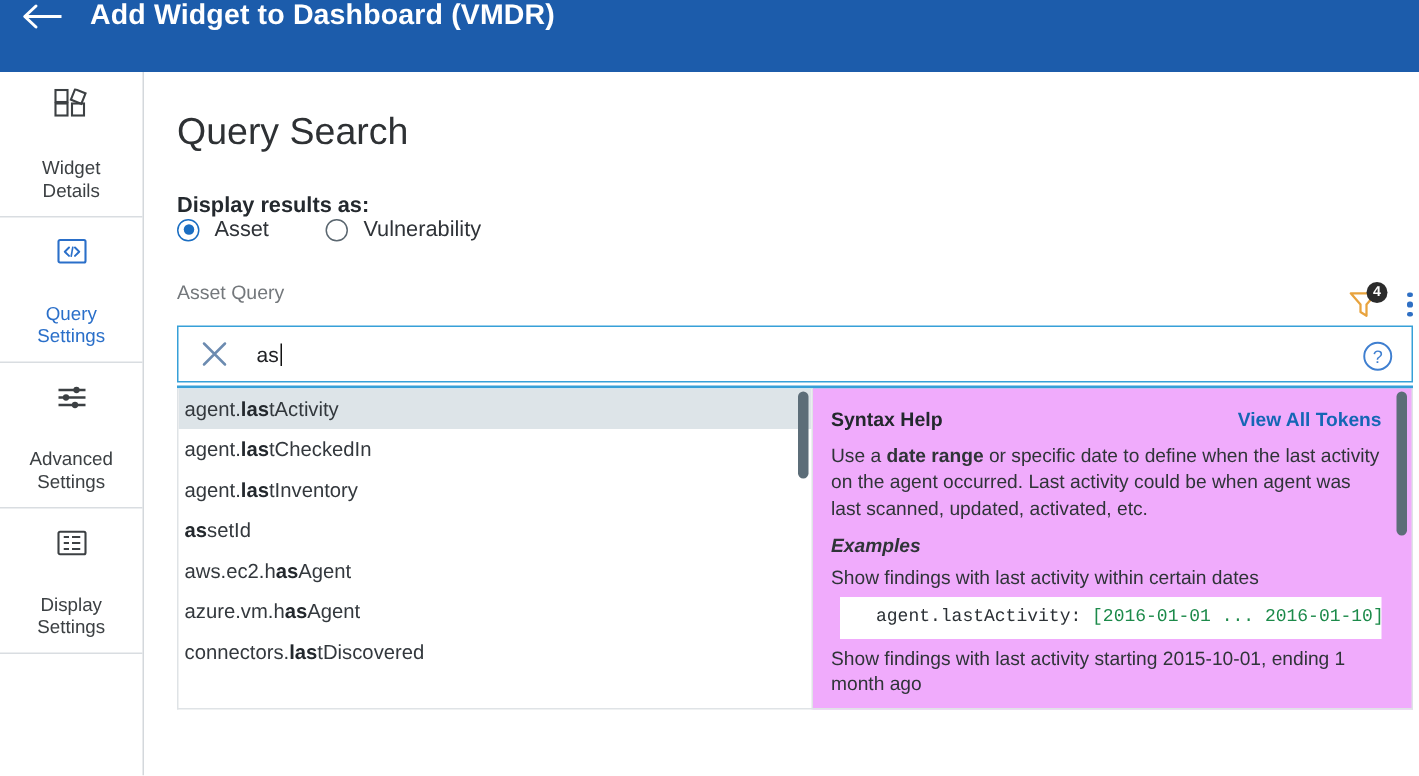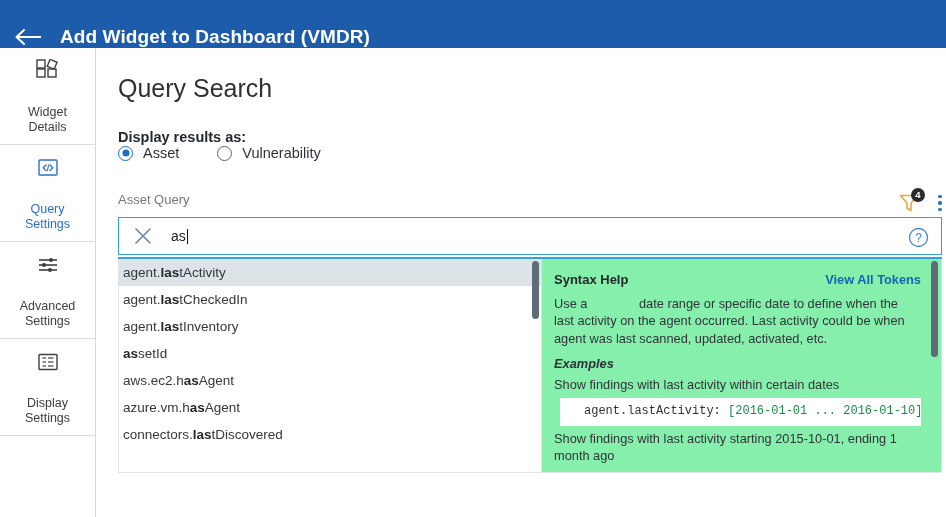--- a/index.html
+++ b/index.html
@@ -9,21 +9,21 @@
     background: #ffffff;
     font-family: "Liberation Sans", sans-serif;
     -webkit-font-smoothing: antialiased;
   }
 
   
   .header {
     height: 48px;
     background: #1c5cab;
     display: flex;
-    align-items: flex-end;
+    align-items: flex-start;
     padding-left: 14px;
     gap: 16px;
   }
   .back-arrow { width: 30px; height: 22px; flex: 0 0 auto; cursor: pointer; }
   .header-title {
     color: #ffffff;
     font-size: 19px;
     font-weight: 600;
     letter-spacing: .1px;
     white-space: nowrap;
@@ -100,21 +100,21 @@
     width: 7px; height: 7px;
     border-radius: 50%;
     background: #1b6ec2;
   }
   .radio-opt:not(.selected) .radio-mark { border-color: #5b6770; }
   .radio-label { font-size: 14.5px; color: #2f3338; }
 
   
   .field-head {
     display: flex;
-    align-items: center;
+    align-items: flex-start;
     width: 824px;
     position: relative;
     height: 24px;
   }
   .field-label { font-size: 13px; color: #74787c; }
   .head-actions {
     position: absolute; right: 0; bottom: -3px;
     display: flex; align-items: center; gap: 14px;
   }
   .filter-wrap { position: relative; width: 22px; height: 22px; cursor: pointer; }
@@ -195,35 +195,35 @@
     position: absolute;
     top: 2px; right: 2px;
     width: 7px; height: 58px;
     background: #5c6d78;
     border-radius: 4px;
     cursor: pointer;
   }
 
   .help-panel {
     flex: 1 1 auto;
-    background: #86efac;
+    background: #f0abfc;
     border: 1px solid #dfe3e6;
     border-top: none;
     border-left: none;
     padding: 12px 20px 0 12px;
     position: relative;
     overflow: hidden;
     font-size: 12.8px;
     color: #2f3438;
     line-height: 17.5px;
   }
   .help-top { display: flex; justify-content: space-between; align-items: baseline; margin-bottom: 6px; }
   .help-title { font-weight: bold; font-size: 13px; color: #23282d; }
   .view-tokens { color: #1566b5; font-weight: bold; font-size: 12.8px; cursor: pointer; }
-  .help-desc b { font-weight: normal; margin-left: 48px; }
+  .help-desc b { font-weight: bold; }
   .examples-hd { font-weight: bold; font-style: italic; margin-top: 8px; font-size: 12.8px; }
   .ex-line { margin-top: 3px; }
   .code-block {
     background: #ffffff;
     margin: 5px 0 4px 6px;
     padding: 5px 24px;
     font-family: "Liberation Mono", monospace;
     font-size: 12px;
     white-space: nowrap;
   }

